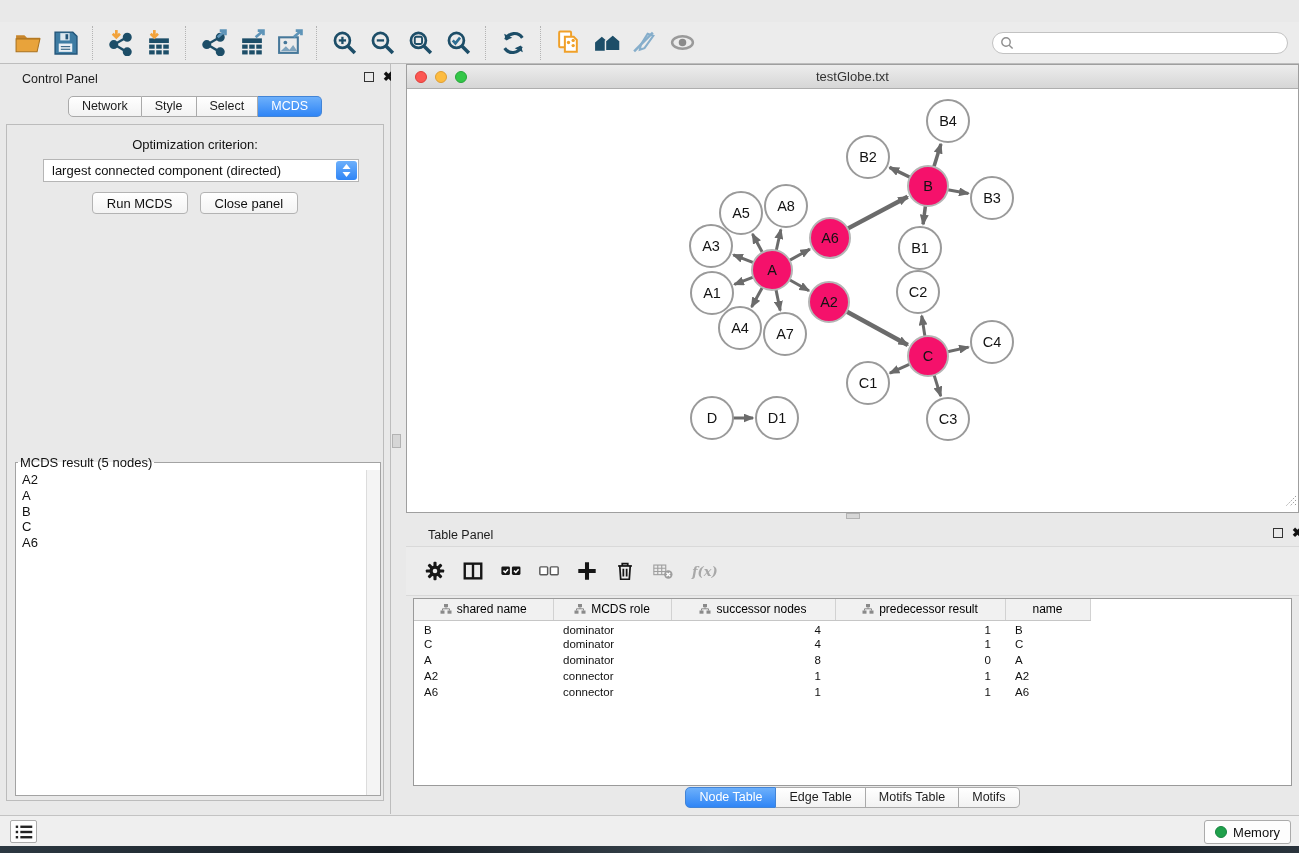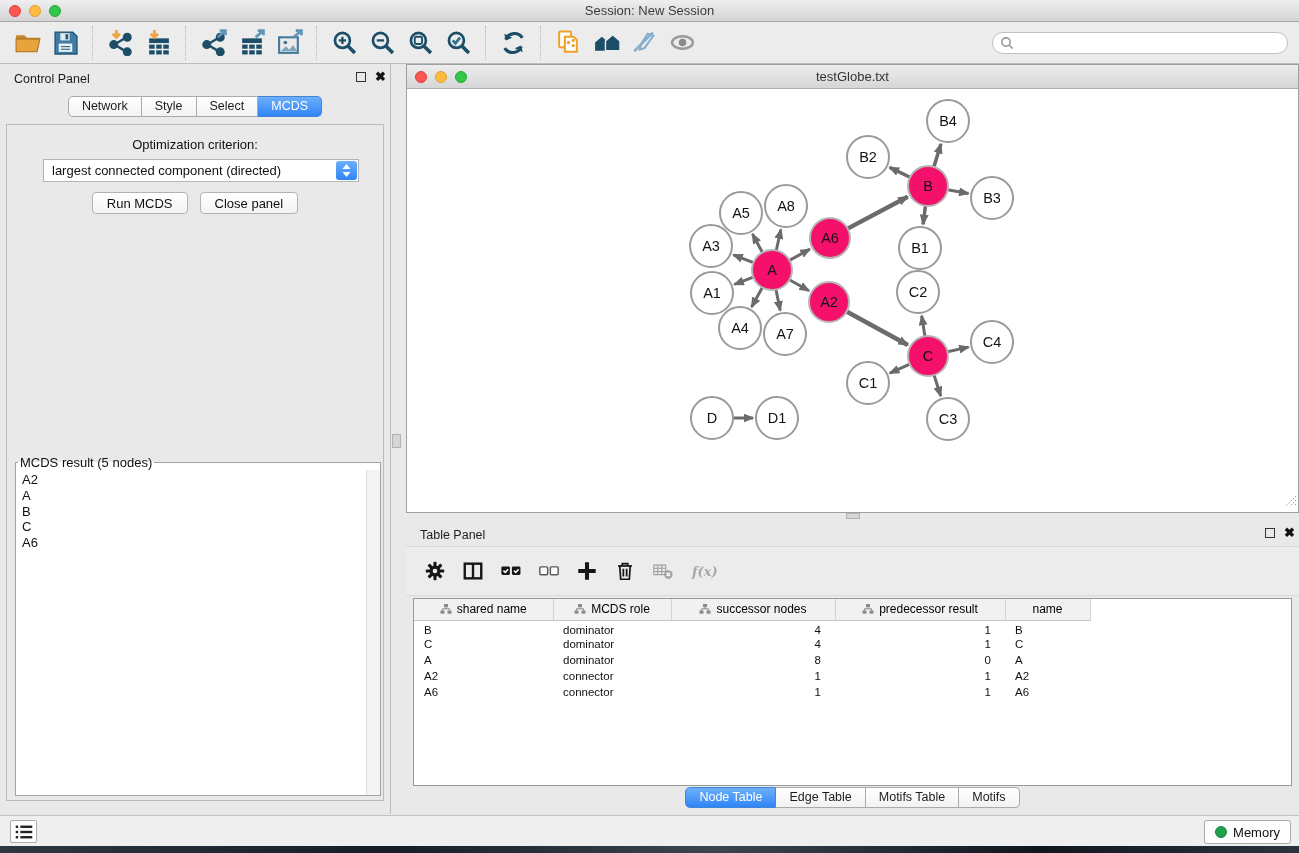--- a/index.html
+++ b/index.html
@@ -20,21 +20,21 @@
   #toolbar { left:0; top:22px; width:1299px; height:42px; background:#ececec; border-bottom:1px solid #bdbdbd; display:flex; align-items:center; padding-left:8px; }
   .tb-btn { width:38px; height:36px; display:flex; align-items:center; justify-content:center; background:transparent; border:none; cursor:default; }
   .tb-btn svg { width:27px; height:27px; }
   .tb-sep { width:1px; height:34px; margin:0 8px; border-left:1px dotted #b4b4b4; }
   #search-wrap { margin-left:auto; margin-right:11px; position:relative; }
   #search-input { width:296px; height:22px; border:1px solid #c2c2c2; border-radius:12px; background:#fff; padding:0 8px 0 26px; font-size:12px; outline:none; }
   #search-icon { position:absolute; left:8px; top:4px; }
 
   
   #control-panel { left:0; top:64px; width:391px; height:750px; background:#e9e9e9; border-right:1px solid #bdbdbd; }
-  .panel-head { position:absolute; left:4px; top:6px; width:100%; height:20px; }
+  .panel-head { position:absolute; left:12px; top:6px; width:100%; height:20px; }
   .panel-head .ptitle { position:absolute; left:10px; top:2px; font-size:12.5px; color:#1c1c1c; }
   .panel-icons { position:absolute; right:8px; top:2px; display:flex; gap:9px; align-items:center; }
   .float-box { width:10px; height:10px; border:1.5px solid #333; background:transparent; }
   .close-x { font-size:13px; font-weight:bold; color:#111; line-height:10px; }
 
   .seg { display:flex; height:21px; }
   .seg-btn { border:1px solid #aaa; border-left:none; background:linear-gradient(#fff,#f2f2f2); font-size:12.5px; color:#1c1c1c; padding:0 13px; line-height:19px; cursor:default; }
   .seg-btn:first-child { border-left:1px solid #aaa; border-radius:5px 0 0 5px; }
   .seg-btn:last-child { border-radius:0 5px 5px 0; }
   .seg-btn.active { background:linear-gradient(#6db0fb,#2f85f6); color:#fff; border-color:#4284d6; }
@@ -91,28 +91,20 @@
   #memory-btn { position:absolute; right:8px; top:4px; height:24px; background:#fdfdfd; border:1px solid #ababab; border-radius:3px; display:flex; align-items:center; gap:6px; padding:0 10px; font-size:13px; color:#111; }
   #memory-dot { width:12px; height:12px; border-radius:50%; background:#1fa04b; border:1px solid #178540; }
 
   #desktop-strip { left:0; top:846px; width:1299px; height:7px; background:linear-gradient(90deg,#2c3841,#161d24 30%,#3a464f 55%,#10161c 80%,#2a343d); }
 </style>
 </head>
 <body>
 
 <div id="app">
 
-  <div id="titlebar" class="abs">
-    <div class="lights">
-      <span class="light red"></span>
-      <span class="light yellow"></span>
-      <span class="light green"></span>
-    </div>
-    <div class="title">Session: New Session</div>
-  </div>
 
   <div id="toolbar" class="abs">
     <div id="toolbar-icons" style="display:flex;align-items:center;">
         <button class="tb-btn">
           <svg viewBox="0 0 26 26">
             <path d="M2 6h8l2.5 2.5H25v3H2z" fill="#c8862c"></path>
             <path d="M2 9.5h23L22.2 22H2z" fill="#e8a33b" stroke="#a9721f" stroke-width="1"></path>
           </svg>
         </button>
         <button class="tb-btn">

